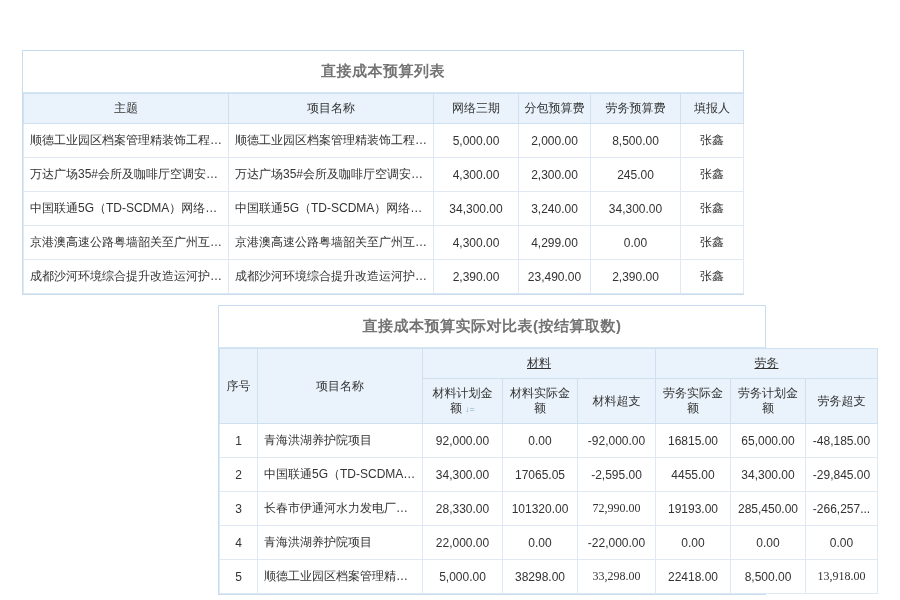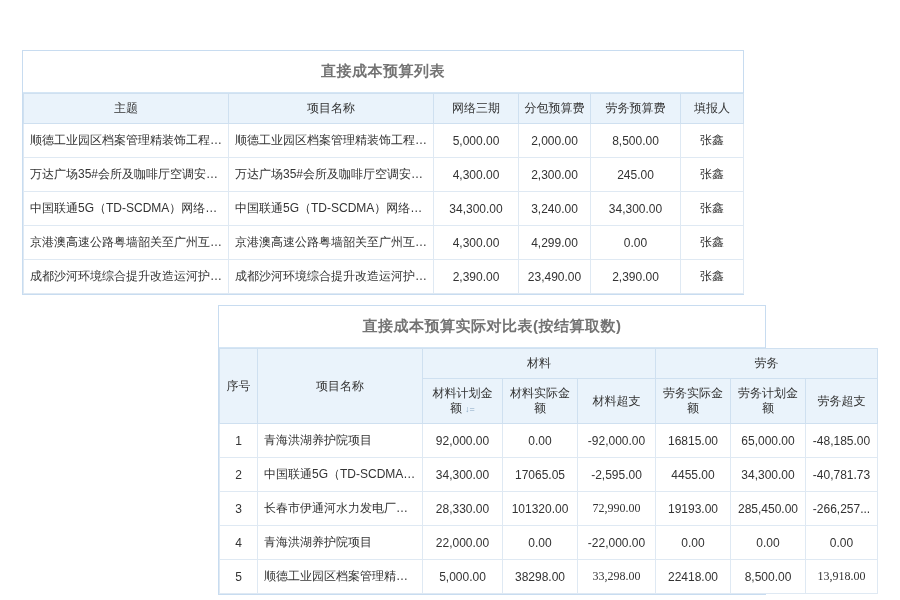--- a/index.html
+++ b/index.html
@@ -101,20 +101,21 @@
 
   .sort-icon {
     display: inline-block;
     margin-left: 3px;
     font-size: 9px;
     color: #8aa8c4;
   }
 
   .head-group-top {
     border-bottom: 1px solid #cfe0f0;
+    text-decoration: underline;
   }
 </style>
 </head>
 <body>
 
 <div class="panel" id="panel-budget-list">
   <div class="panel-title">直接成本预算列表</div>
   <table class="grid">
     <colgroup>
       <col style="width:205px">
@@ -220,21 +221,21 @@
         <td class="cell-num num-dark">-48,185.00</td>
       </tr>
       <tr>
         <td class="cell-center">2</td>
         <td class="cell-left cell-link">中国联通5G（TD-SCDMA）网络三</td>
         <td class="cell-num num-dark">34,300.00</td>
         <td class="cell-num num-blue">17065.05</td>
         <td class="cell-num num-dark">-2,595.00</td>
         <td class="cell-num num-blue">4455.00</td>
         <td class="cell-num num-dark">34,300.00</td>
-        <td class="cell-num num-dark">-40,781.73</td>
+        <td class="cell-num num-dark">-29,845.00</td>
       </tr>
       <tr>
         <td class="cell-center">3</td>
         <td class="cell-left cell-link">长春市伊通河水力发电厂改建工程</td>
         <td class="cell-num num-dark">28,330.00</td>
         <td class="cell-num num-blue">101320.00</td>
         <td class="cell-num num-red">72,990.00</td>
         <td class="cell-num num-blue">19193.00</td>
         <td class="cell-num num-dark">285,450.00</td>
         <td class="cell-num num-dark">-266,257...</td>

